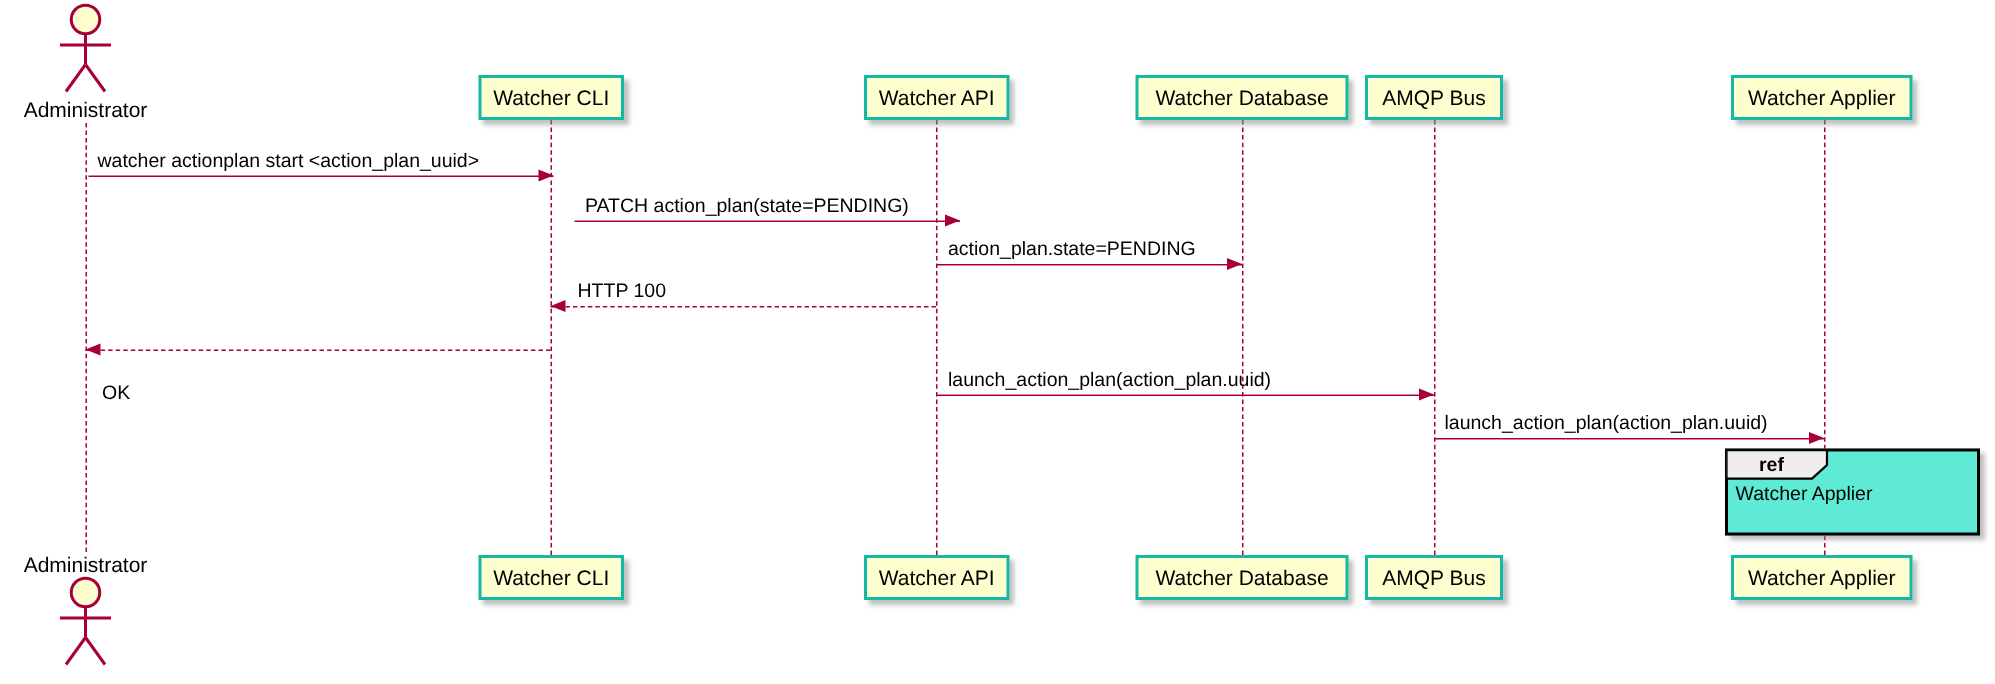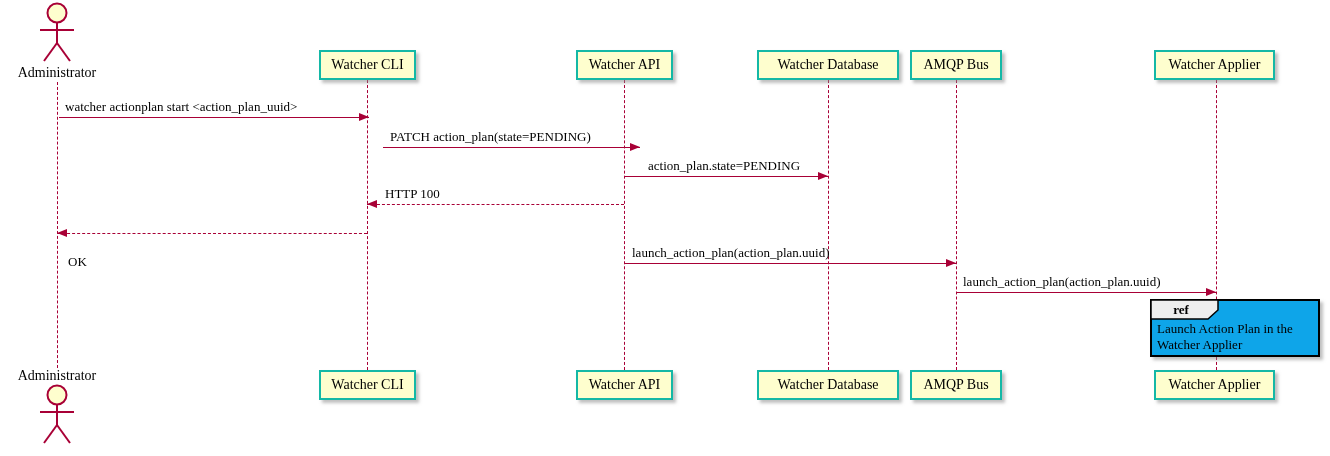--- a/index.html
+++ b/index.html
@@ -1,21 +1,21 @@
 <!DOCTYPE html>
 <html><head>
 <meta charset="utf-8">
 <style>
   html, body { margin: 0; padding: 0; background: #ffffff; }
   #canvas {
     position: relative;
     width: 1330px;
     height: 456px;
     background: #ffffff;
-    font-family: Liberation Serif, serif;
+    font-family: Liberation Sans, sans-serif;
     color: #000;
     overflow: hidden;
   }
   .pbox {
     position: absolute;
     height: 30px;
     background: #FEFECE;
     border: 2px solid #14b8a6;
     box-sizing: border-box;
     box-shadow: 3px 3px 3px rgba(140,140,140,0.55);
@@ -57,21 +57,21 @@
     top: -4px;
     border-top: 4px solid transparent;
     border-bottom: 4px solid transparent;
   }
   .ah.right { right: 0; border-left: 10px solid #A80036; }
   .ah.left  { left: 0;  border-right: 10px solid #A80036; }
   .ref-frag {
     position: absolute;
     left: 1150px; top: 299px;
     width: 170px; height: 58px;
-    background: #0ea5e9;
+    background: #5eead4;
     border: 2px solid #000000;
     box-sizing: border-box;
     box-shadow: 3px 3px 3px rgba(140,140,140,0.55);
   }
   .ref-header { position: absolute; left: -1px; top: -1px; }
   .ref-keyword {
     position: absolute;
     left: 0; top: 1px;
     width: 58px;
     text-align: center;
@@ -123,21 +123,21 @@
 
   <div class="msg" style="left:383px; top:147px; width:257px;">
     <div class="line"></div>
     <div class="ah right"></div>
     <span class="lbl" style="left:7px;">PATCH action_plan(state=PENDING)</span>
   </div>
 
   <div class="msg" style="left:624px; top:176px; width:204px;">
     <div class="line"></div>
     <div class="ah right"></div>
-    <span class="lbl" style="left:8px;margin-left:16px;">action_plan.state=PENDING</span>
+    <span class="lbl" style="left:8px;">action_plan.state=PENDING</span>
   </div>
 
   <div class="msg dashed" style="left:367px; top:204px; width:257px;">
     <div class="line"></div>
     <div class="ah left"></div>
     <span class="lbl" style="left:18px;">HTTP 100</span>
   </div>
 
   <div class="msg dashed" style="left:57px; top:233px; width:310px;">
     <div class="line"></div>
@@ -158,21 +158,20 @@
   </div>
 
   <div class="ref-frag">
     <div class="ref-header">
       <svg width="68" height="20" viewBox="0 0 68 20">
         <polygon points="0,0 67,0 67,10 57,19 0,19" fill="#EEEEEE" stroke="#000000" stroke-width="1.5"></polygon>
       </svg>
     </div>
     <div class="ref-keyword">ref</div>
     <div class="ref-body">
-      <div>Launch Action Plan in the</div>
       <div>Watcher Applier</div>
     </div>
   </div>
 
   <div class="pbox" style="left:319px; top:370px; width:97px;">Watcher CLI</div>
   <div class="pbox" style="left:576px; top:370px; width:97px;">Watcher API</div>
   <div class="pbox" style="left:757px; top:370px; width:142px;">Watcher Database</div>
   <div class="pbox" style="left:910px; top:370px; width:92px;">AMQP Bus</div>
   <div class="pbox" style="left:1154px;top:370px; width:121px;">Watcher Applier</div>
 

